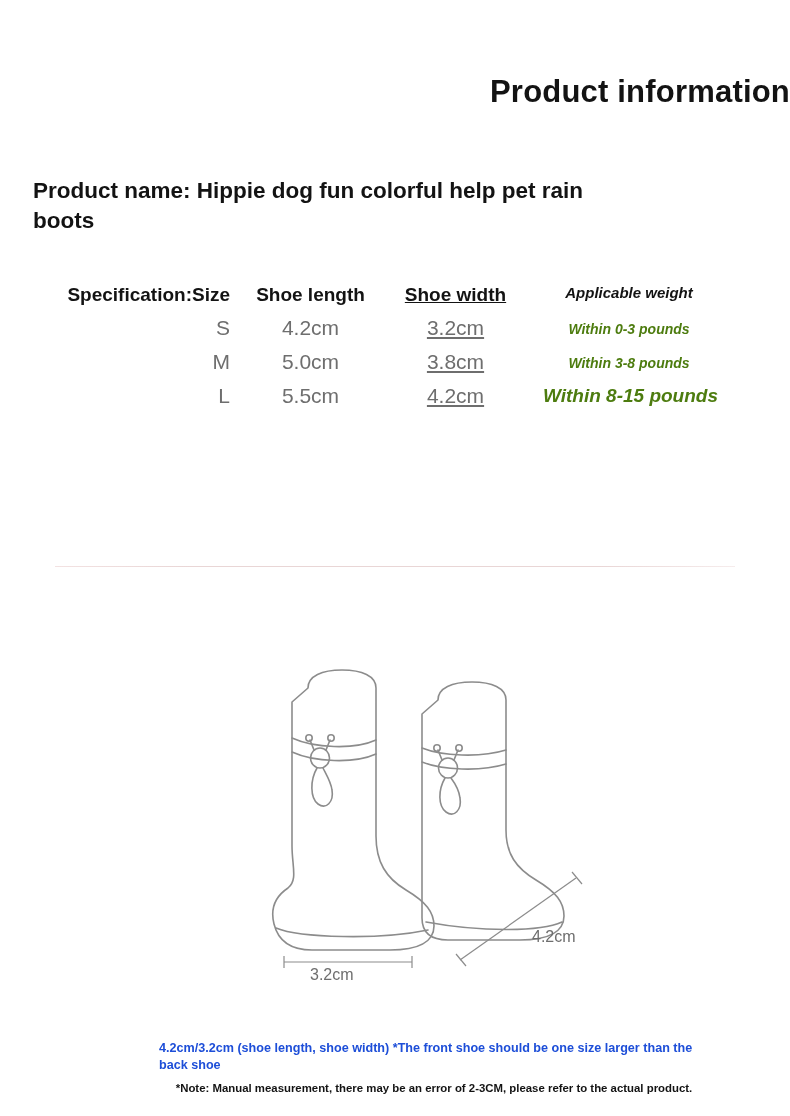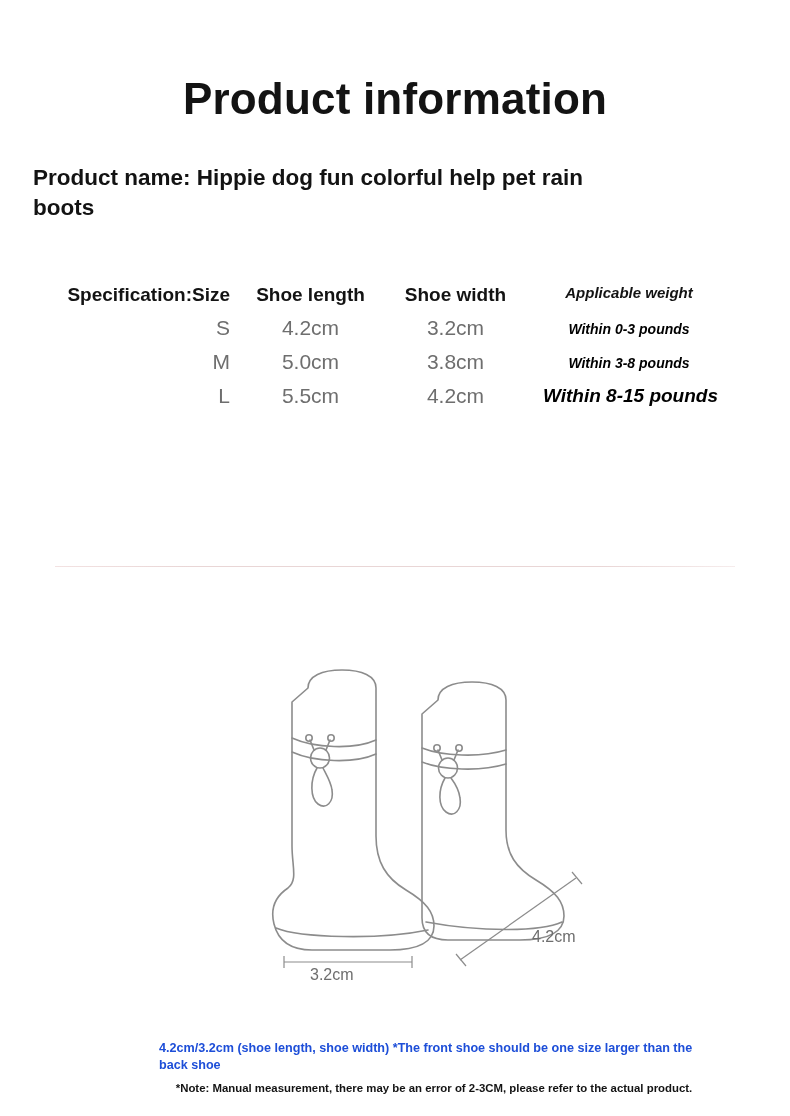--- a/index.html
+++ b/index.html
@@ -18,29 +18,29 @@
   .page {
     position: relative;
     width: 790px;
     height: 1116px;
   }
   .title {
     position: absolute;
     top: 74px;
     left: 0;
     width: 790px;
-    text-align: center;
-    font-size: 44px;
+    text-align: right;
+    font-size: 31px;
     font-weight: bold;
     letter-spacing: 0.2px;
     color: #131313;
   }
   .prod-name {
     position: absolute;
-    top: 163px;
+    top: 176px;
     left: 33px;
     width: 600px;
     font-size: 22.5px;
     font-weight: bold;
     line-height: 1.33;
     color: #131313;
   }
   .material {
     position: absolute;
     top: 236px;
@@ -65,20 +65,21 @@
     text-align: right;
     padding-right: 8px;
   }
   .col-len {
     width: 145px;
     text-align: center;
   }
   .col-wid {
     width: 145px;
     text-align: center;
+    text-decoration: underline;
   }
   .col-wt {
     width: 190px;
     text-align: center;
     padding-left: 6px;
     font-style: italic;
   }
   .head-row {
     font-weight: bold;
     color: #131313;
@@ -100,21 +101,21 @@
   .data-row .col-size {
     font-size: 21px;
   }
   .data-row .col-len,
   .data-row .col-wid {
     font-size: 21px;
   }
   .data-row .col-wt {
     font-size: 14px;
     font-weight: bold;
-    color: #000000;
+    color: #4d7c0f;
     line-height: 1.3;
     padding-top: 4px;
   }
   .data-row.row-l .col-wt {
     font-size: 19px;
     line-height: 1.25;
     text-align: right;
     padding-left: 0px;
     padding-top: 0px;
   }

